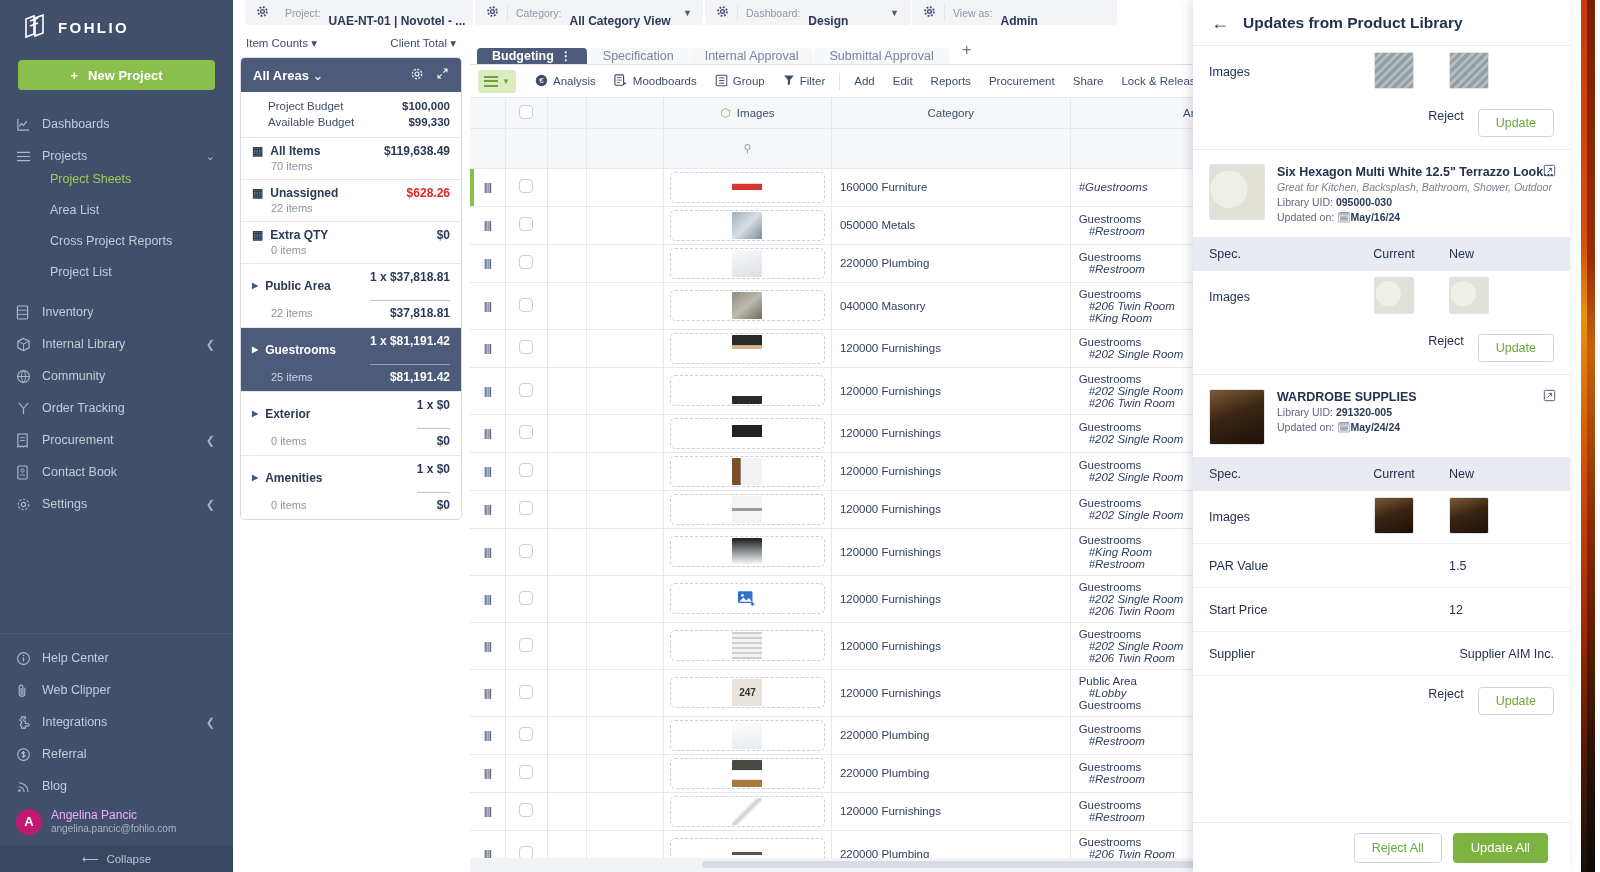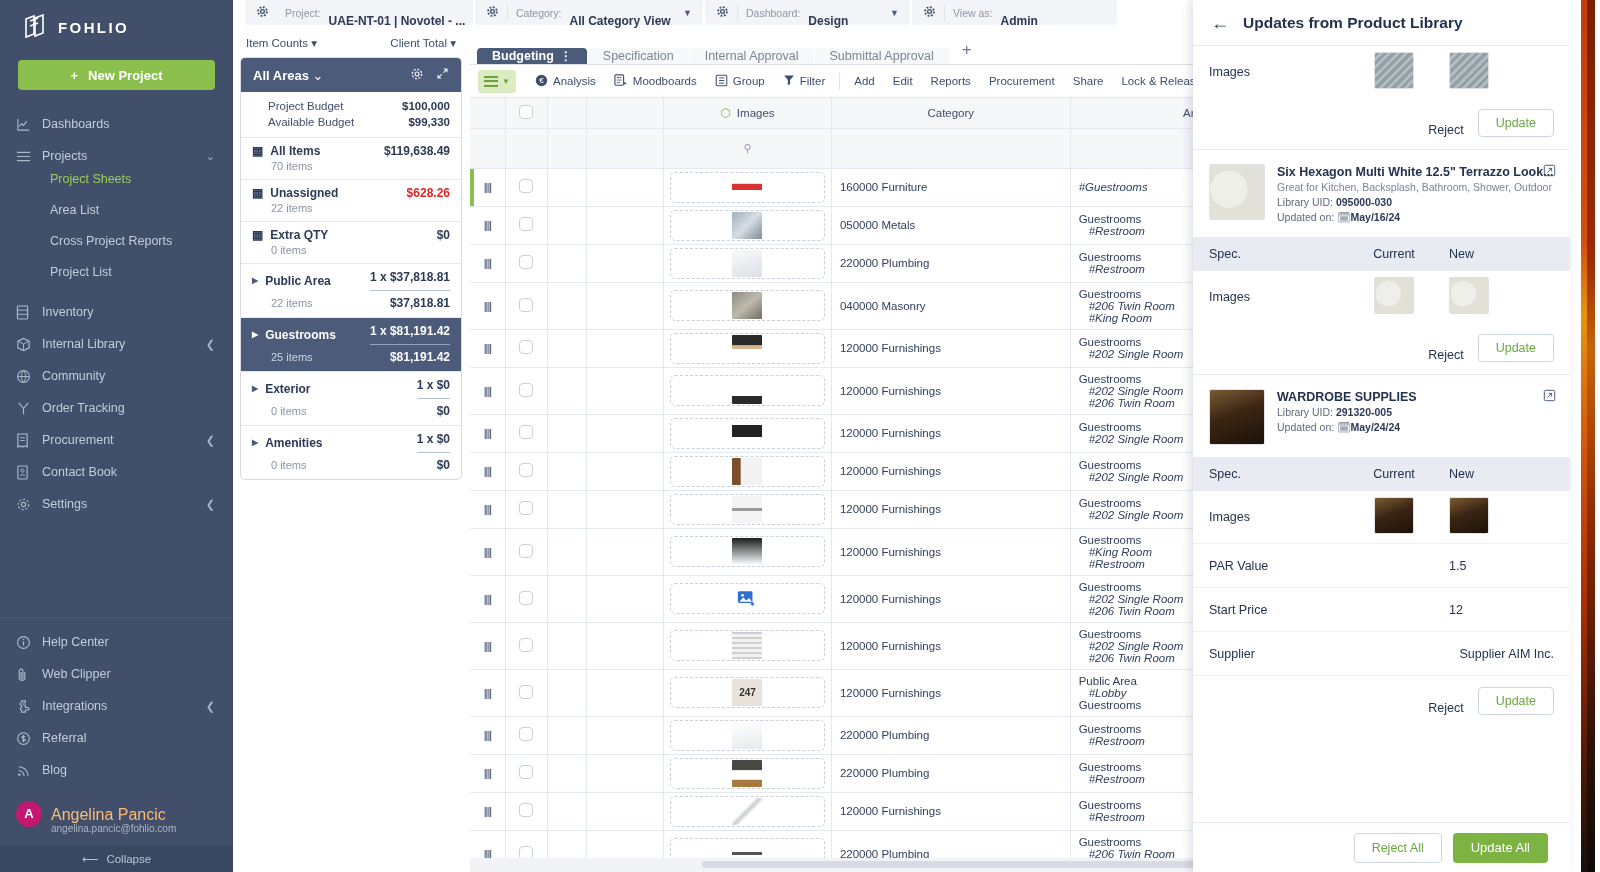--- a/index.html
+++ b/index.html
@@ -37,21 +37,21 @@
   .nav-item .ni-chev { font-size: 11px; opacity: .8; }
   .nav-sub { padding-left: 50px; height: 31px; display: flex; align-items: flex-start; font-size: 12.5px; color: #c3ccdb; cursor: pointer; }
   .nav-sub.active { color: #9ccc5a; }
   .nav-bottom { margin-top: auto; border-top: 1px solid #4c5a76; padding-top: 8px; }
   .user-row { display: flex; align-items: center; gap: 9px; padding: 6px 16px 10px 16px; cursor: pointer; }
   .avatar {
     width: 26px; height: 26px; border-radius: 50%; background: #c2186f;
     color: #fff; display: flex; align-items: center; justify-content: center;
     font-size: 13px; font-weight: bold; flex: 0 0 26px;
   }
-  .user-name { font-size: 16px; color: #fdba74; line-height: 14px; margin-top: 16px; }
+  .user-name { font-size: 12px; color: #f0abfc; line-height: 14px; }
   .user-mail { font-size: 10px; color: #a9b4c6; line-height: 13px; }
   .collapse-bar {
     height: 27px; background: #3a4761; display: flex; align-items: center;
     justify-content: center; gap: 8px; font-size: 11.5px; color: #b9c3d3; cursor: pointer;
   }
 
   
   #topbar { position: absolute; left: 233px; top: 0; right: 0; height: 25px; background: #ffffff; }
   .chipbar { display: flex; align-items: flex-start; height: 25px; gap: 2px; padding-left: 12px; }
   .chip {
@@ -85,21 +85,21 @@
   .bp-sec-top { padding: 6px 0 7px 0; border-bottom: 1px solid #e3e7ee; }
   .bp-row { padding: 6px 11px 7px 11px; border-bottom: 1px solid #e3e7ee; cursor: pointer; }
   .bp-row .l1 { display: flex; justify-content: space-between; align-items: center; }
   .bp-row .name { display: flex; align-items: center; gap: 7px; font-weight: bold; font-size: 12px; color: #2b3a57; }
   .bp-row .amt { font-weight: bold; font-size: 12px; color: #2b3a57; }
   .bp-row .amt.red { color: #e02424; }
   .bp-row .l2 { font-size: 11px; color: #8b94a5; margin-top: 2px; padding-left: 19px; }
   .bp-grp { padding: 6px 11px 7px 11px; border-bottom: 1px solid #e3e7ee; cursor: pointer; }
   .bp-grp .g1 { display: flex; justify-content: space-between; align-items: center; }
   .bp-grp .gname { display: flex; align-items: center; gap: 7px; font-weight: bold; font-size: 12px; color: #2b3a57; }
-  .bp-grp .gmul { font-weight: bold; font-size: 12px; color: #2b3a57; border-bottom: 1px solid #b9c2d2; padding-bottom: 6px; }
+  .bp-grp .gmul { font-weight: bold; font-size: 12px; color: #2b3a57; border-bottom: 1px solid #b9c2d2; padding-bottom: 16px; }
   .bp-grp .g2 { display: flex; justify-content: space-between; align-items: center; margin-top: 5px; }
   .bp-grp .gitems { font-size: 11px; color: #8b94a5; padding-left: 19px; }
   .bp-grp .gtot { font-weight: bold; font-size: 12px; color: #2b3a57; }
   .bp-grp.sel { background: #4b5b79; }
   .bp-grp.sel .gname, .bp-grp.sel .gmul, .bp-grp.sel .gtot { color: #fff; }
   .bp-grp.sel .gmul { border-bottom-color: #96a2b8; }
   .bp-grp.sel .gitems { color: #cdd5e2; }
   .tri { font-size: 8px; color: #4a5a79; }
   .bp-grp.sel .tri { color: #fff; }
 
@@ -193,40 +193,40 @@
   .btn-fill {
     height: 30px; padding: 0 18px; border: none; border-radius: 4px;
     background: #7cb342; color: #fff; font-size: 13px; cursor: pointer; font-family: inherit;
   }
 
   .card { border-bottom: 1px solid #e7eaf0; }
   .card-head { display: flex; gap: 12px; padding: 14px 16px 12px 16px; position: relative; }
   .card-thumb { width: 56px; height: 56px; border: 1px solid #e0e4ea; border-radius: 2px; flex: 0 0 56px; overflow: hidden; }
   .card-meta { flex: 1; min-width: 0; }
   .card-name { font-size: 12.5px; color: #23324f; font-weight: bold; line-height: 16px; white-space: nowrap; overflow: hidden; text-overflow: ellipsis; }
-  .card-desc { font-size: 10.5px; color: #7a8394; line-height: 15px; }
+  .card-desc { font-size: 10.5px; color: #7a8394; font-style: italic; line-height: 15px; }
   .card-uid { font-size: 10.5px; color: #5d687c; line-height: 15px; }
   .card-uid b { color: #2b3a57; }
   .card-upd { font-size: 10.5px; color: #5d687c; line-height: 15px; }
   .card-upd b { color: #2b3a57; }
   .ext-link { position: absolute; right: 14px; top: 14px; color: #4a5a79; font-size: 13px; cursor: pointer; }
   .spec-head {
     display: grid; grid-template-columns: 130px 110px 1fr; background: #e8ebf1;
     height: 34px; align-items: center; padding: 0 16px;
   }
   .spec-head span { font-size: 12.5px; color: #23324f; }
   .spec-row {
     display: grid; grid-template-columns: 130px 110px 1fr; align-items: center;
     min-height: 44px; padding: 6px 16px; border-bottom: 1px solid #edeff3;
   }
   .spec-row .sk { font-size: 12.5px; color: #23324f; }
   .spec-row .sv { font-size: 12.5px; color: #23324f; text-align: center; }
   .spec-row .sv.right { text-align: right; }
   .sw { width: 40px; height: 37px; border: 1px solid #dde1e8; border-radius: 2px; overflow: hidden; display: inline-block; }
-  .card-actions { display: flex; align-items: flex-end; justify-content: flex-end; gap: 14px; padding: 11px 16px 12px 16px; }
+  .card-actions { display: flex; align-items: flex-start; justify-content: flex-end; gap: 14px; padding: 11px 16px 12px 16px; }
   .reject-txt { font-size: 12.5px; color: #23324f; cursor: pointer; }
 
   
   .t-terrazzo { background: radial-gradient(circle at 35% 45%, #efefe9 0 40%, #e2e1d8 41% 100%); }
   .t-wardrobe { background: linear-gradient(160deg,#7c5b34 0%, #3a2513 45%, #1d1109 100%); }
   .t-fabric { background: repeating-linear-gradient(135deg,#93a0a6 0 3px,#b3bdc2 3px 6px); }
   .t-chair { background: linear-gradient(180deg,#ffffff 0 35%, #d8332f 36% 60%, #ffffff 61% 100%); }
   .t-metal { background: linear-gradient(135deg,#9fb0bd 0%, #d8dee4 50%, #7d8b97 100%); }
   .t-sink { background: linear-gradient(160deg,#fafafa,#dadfe4); }
   .t-concrete { background: linear-gradient(140deg,#8d8b80,#bdb9ad 50%,#6f6d63); }

